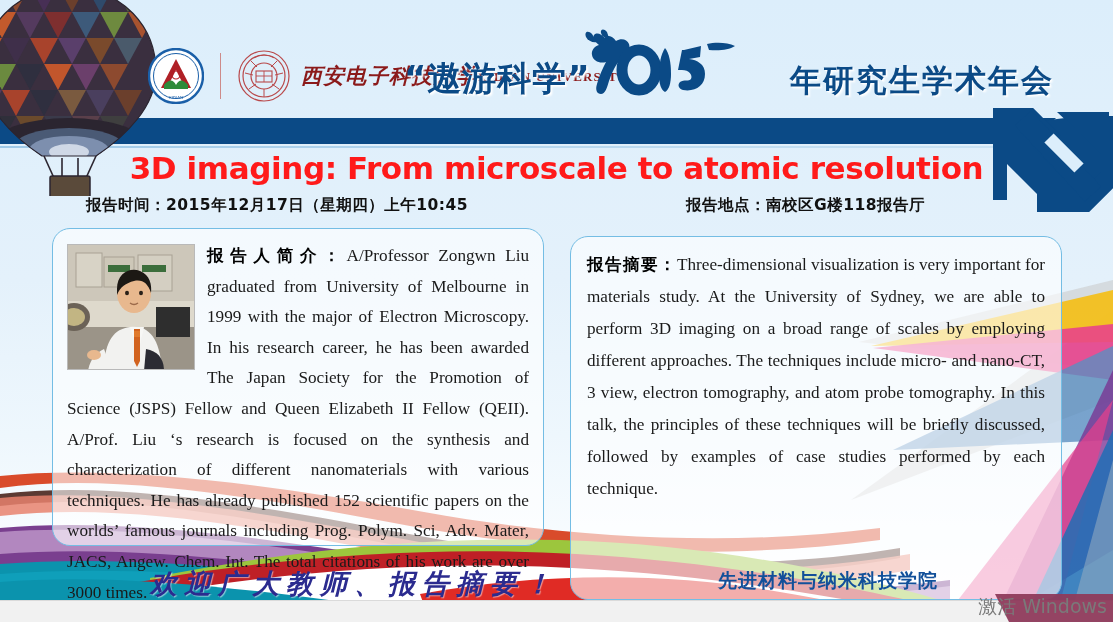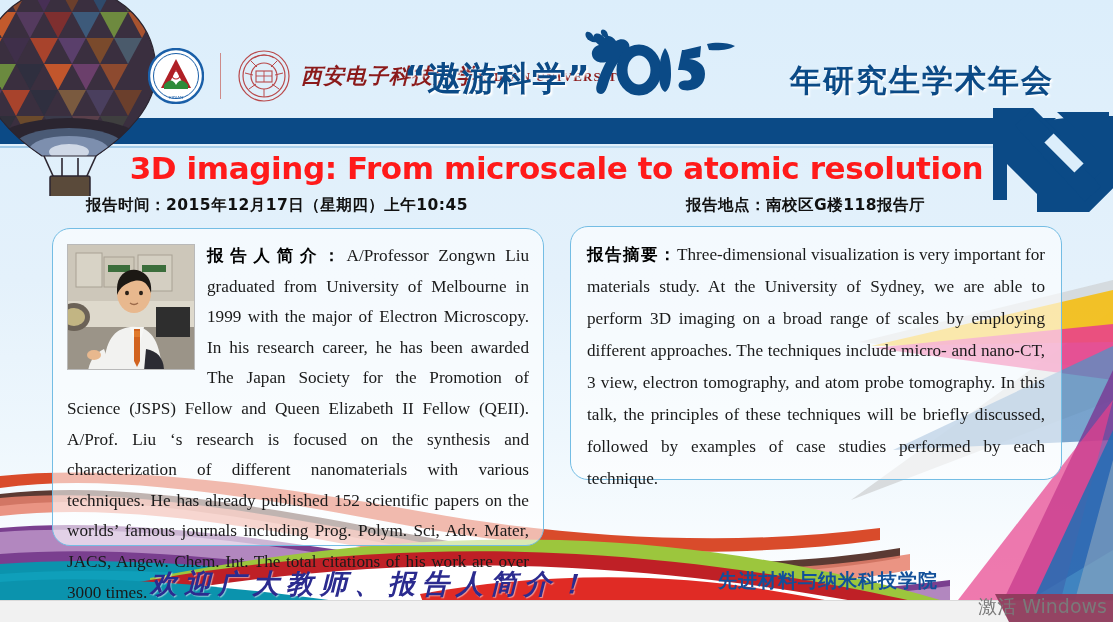--- a/index.html
+++ b/index.html
@@ -85,21 +85,21 @@
     font-size:15.5px; font-weight:bold; color:#111;
     font-family:"DejaVu Sans", sans-serif; letter-spacing:.5px;
   }
 
   
   .panel {
     position:absolute; border:1px solid #74bde4; border-radius:18px;
     background:rgba(255,255,255,.62); z-index:9;
   }
   .panel-bio { left:52px; top:228px; width:492px; height:318px; padding:12px 14px 10px 14px; }
-  .panel-abs { left:570px; top:226px; width:492px; height:254px; padding:12px 16px 10px 16px; }
+  .panel-abs { left:570px; top:236px; width:492px; height:364px; padding:12px 16px 10px 16px; }
 
   .bio-text, .abs-text {
     font-family:"Liberation Serif", serif;
     font-size:17.2px; line-height:1.78; color:#1a1a1a;
     text-align:justify; text-justify:inter-word;
   }
   .abs-text { line-height:1.86; }
   .lead {
     font-family:"DejaVu Sans", sans-serif; font-weight:bold;
     font-size:16.5px; color:#000; letter-spacing:1.5px;
@@ -350,21 +350,21 @@
     <path d="M0 132 C160 120 340 146 520 172 C660 190 820 190 980 176 L980 190 L0 190 Z" fill="#0b93ad"></path>
     <path d="M0 142 C170 130 350 154 530 178 L530 190 L0 190 Z" fill="#0f9fba"></path>
     <path d="M150 146 C280 120 420 104 560 108 C700 112 830 136 940 168 L940 186 C820 154 690 132 556 128 C420 124 282 140 152 168 Z" fill="#9cc63d"></path>
     <path d="M80 170 C230 136 400 118 570 126 C740 134 880 164 1000 190 L70 190 Z" fill="#ffffff"></path>
     <path d="M60 166 C220 130 400 112 576 122 C740 131 884 160 998 190 L960 190 C850 166 720 144 572 136 C404 127 230 144 70 178 Z" fill="#bf2026"></path>
     <path d="M420 162 C540 140 670 140 780 160 C860 174 910 184 960 190 L430 190 Z" fill="#e02b25"></path>
     <path d="M860 178 C900 170 940 172 972 182 L960 190 L862 190 Z" fill="#b8860b"></path>
     <path d="M0 150 C120 140 260 158 400 178 L400 190 L0 190 Z" fill="#0b93ad"></path>
   </svg>
 
-  <div class="welcome-text">欢迎广大教师、报告人简介！</div>
+  <div class="welcome-text">欢迎广大教师、报告摘要！</div>
   <div class="school-name">先进材料与纳米科技学院</div>
 
   <div class="bottom-strip"></div>
 
   <svg class="wm-badge" viewBox="0 0 118 28">
     <polygon points="0,0 118,0 118,28 14,28" fill="#8e3a5b" opacity="0.95"></polygon>
   </svg>
   <div class="watermark">激活 Windows</div>
 
 </div>

